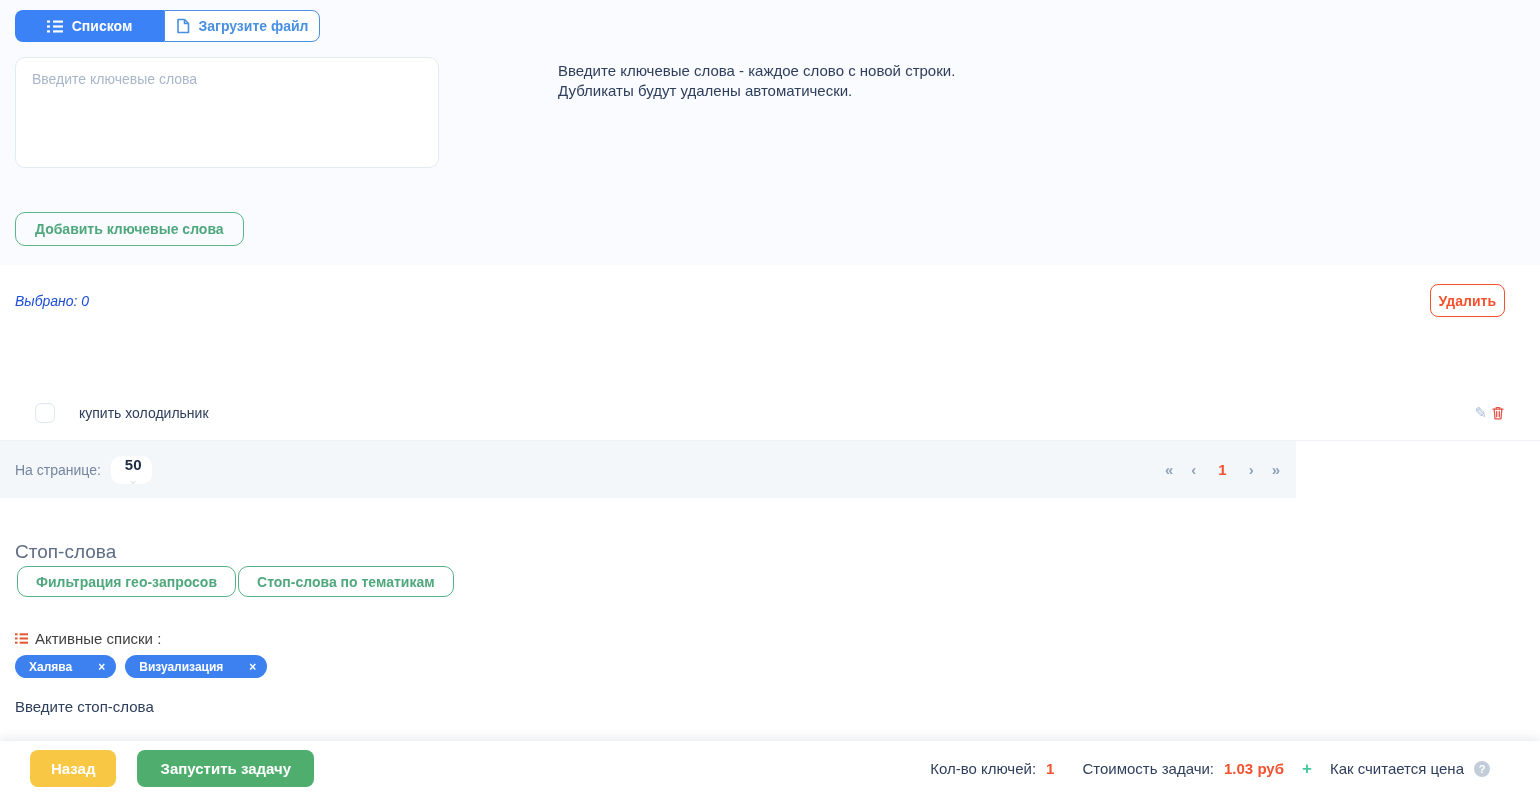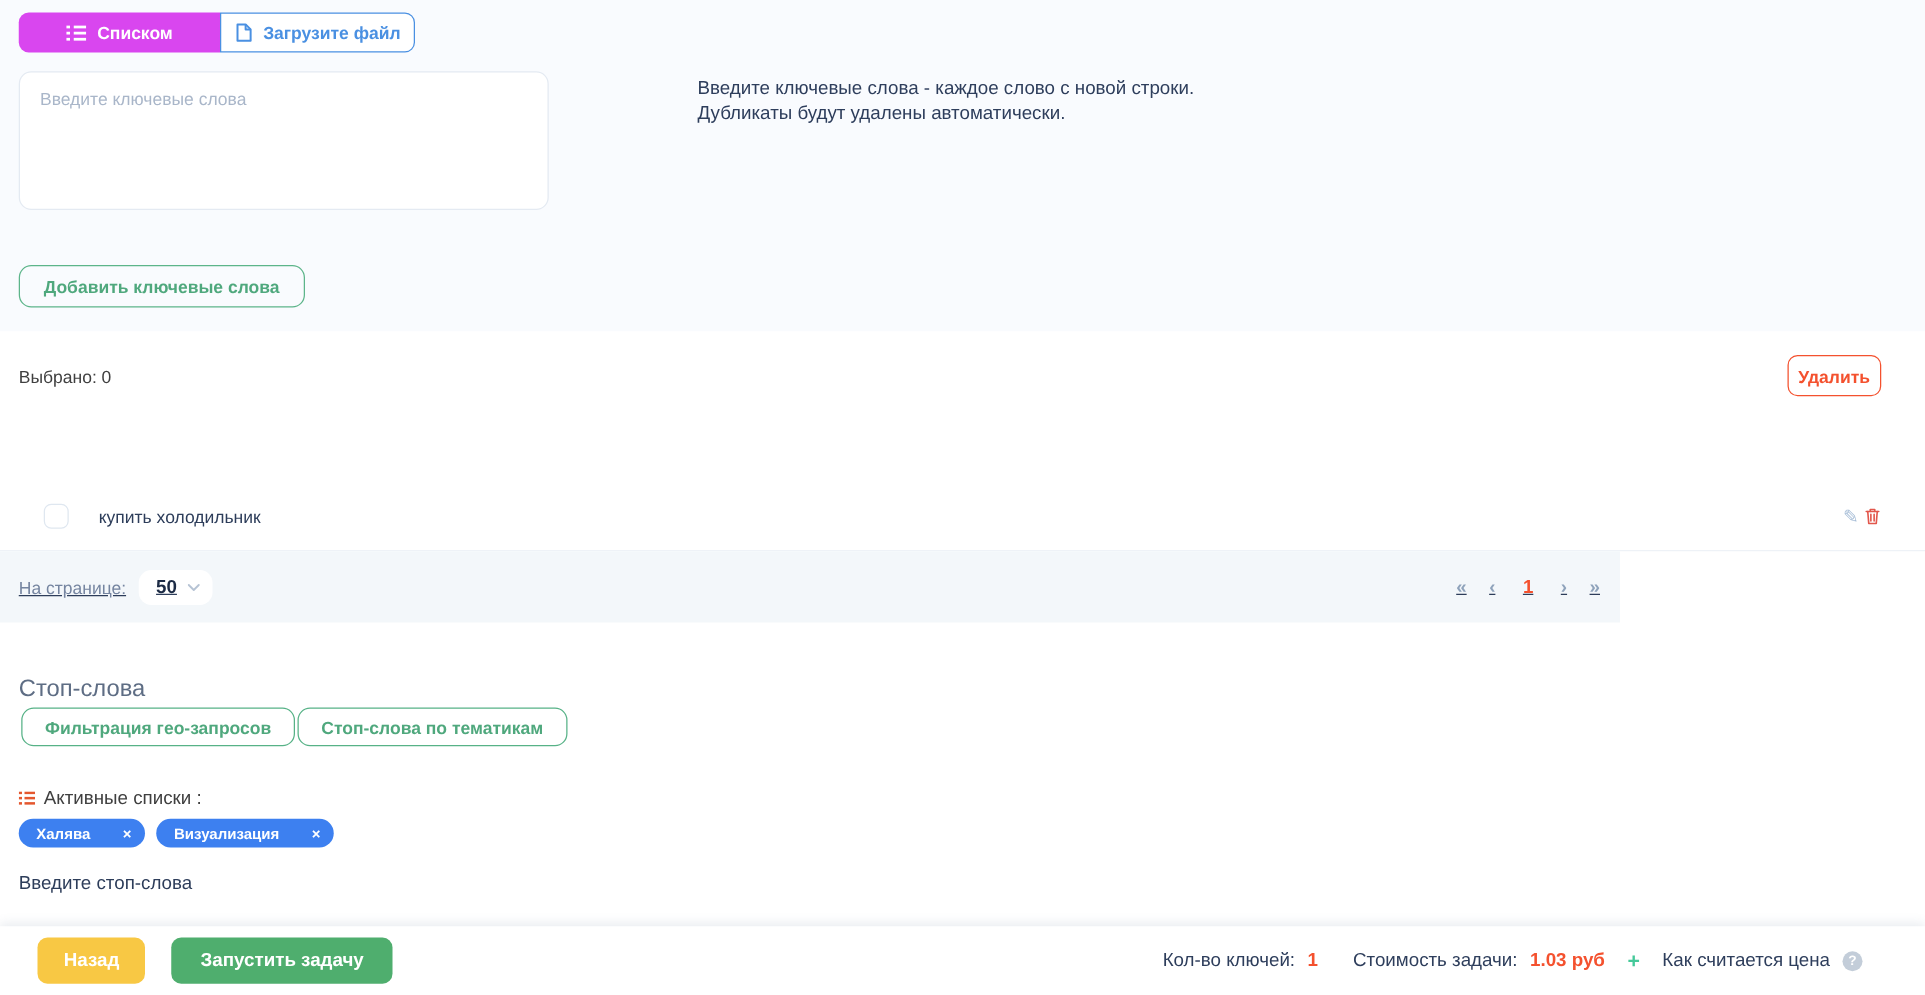--- a/index.html
+++ b/index.html
@@ -6,39 +6,39 @@
   html,body { background:#fff; }
   body { font-family:"Liberation Sans", sans-serif; color:#2d3d5a; }
   .page { position:relative; width:1540px; height:796px; background:#fff; overflow:hidden; }
 
   
   .top-section { position:absolute; left:0; top:0; width:1540px; height:265px; background:#f9fbfe; }
   .tabs { position:absolute; left:15px; top:10px; display:flex; }
   .tab { display:flex; align-items:center; justify-content:center; gap:9px; height:32px;
          font-size:14px; font-weight:bold; cursor:pointer; border:none; background:none;
          font-family:"Liberation Sans", sans-serif; }
-  .tab.active { width:161px; background:#d946ef; color:#fff; border-radius:8px 0 0 8px; }
+  .tab.active { width:149px; background:#3b82f6; color:#fff; border-radius:8px 0 0 8px; }
   .tab.inactive { width:156px; background:#fff; color:#4a90e2; border:1px solid #4a90e2; border-radius:0 8px 8px 0; }
 
   .kw-textarea { position:absolute; left:15px; top:57px; width:424px; height:111px;
          border:1px solid #e4eaf2; border-radius:10px; background:#fff; resize:none;
          padding:13px 16px; font-size:14px; color:#2d3d5a; font-family:"Liberation Sans", sans-serif; outline:none; }
   .kw-textarea::placeholder { color:#a9b6c9; }
 
   .hint { position:absolute; left:558px; top:61px; font-size:15px; line-height:20px; color:#2e3e5c; }
 
   .add-btn { position:absolute; left:15px; top:212px; height:34px; padding:0 19px;
          background:#f9fbfe; border:1px solid #5db58a; border-radius:10px;
          color:#4fa87d; font-size:14px; font-weight:bold; cursor:pointer;
          font-family:"Liberation Sans", sans-serif; }
 
   
   .selection-bar { position:absolute; left:15px; right:35px; top:284px; height:33px;
          display:flex; align-items:center; justify-content:space-between; }
-  .selected-label { font-size:14px; color:#404040; }
+  .selected-label { font-size:14px; color:#1d4ed8;font-style:italic; }
   .delete-btn { height:33px; padding:0 8px; background:#fff; border:1px solid #f4512e;
          border-radius:8px; color:#f4512e; font-size:14px; font-weight:bold; cursor:pointer;
          font-family:"Liberation Sans", sans-serif; }
 
   
   .thead { position:absolute; left:0; top:348px; width:1540px; height:37px; background:#f4f8fc;
          display:flex; align-items:center; font-size:14px; font-weight:bold; color:#2d3d5a; }
   .checkbox { width:20px; height:20px; background:#fff; border:1px solid #dfe7f0; border-radius:6px; cursor:pointer; }
   .thead .checkbox { margin-left:15px; }
   .thead .kw-h { margin-left:44px; }
@@ -48,24 +48,24 @@
   .trow { position:absolute; left:0; top:385px; width:1540px; height:56px; background:#fff;
          border-bottom:1px solid #eef2f7; display:flex; align-items:center; font-size:14px; color:#2d3d5a; }
   .trow .checkbox { margin-left:35px; }
   .trow .kw-cell { margin-left:24px; }
   .row-actions { margin-left:auto; margin-right:36px; display:flex; align-items:center; gap:5px; }
   .pencil { font-size:15px; color:#a9bfd8; cursor:pointer; transform:rotate(0deg); }
   .trash-btn { cursor:pointer; display:flex; align-items:center; }
 
   
   .pagination-bar { position:absolute; left:0; top:441px; width:1296px; height:57px; background:#f3f7fa;
-         display:flex; align-items:center;text-decoration:underline; }
+         display:flex; align-items:center; }
   .per-page-label { margin-left:15px; font-size:14px; color:#7585a0; }
   .per-page-pill { margin-left:10px; height:28px; padding:0 10px 0 14px; background:#fff; border-radius:10px;
-         display:flex; align-items:center; gap:8px; cursor:pointer; }
+         display:flex; align-items:center; gap:8px; cursor:pointer;flex-direction:column; }
   .per-page-value { font-size:15px; font-weight:bold; color:#1c2b45; }
   .pager { margin-left:auto; margin-right:12px; display:flex; align-items:center; gap:10px;
          font-size:15px; color:#8fa3bb; }
   .pager .pg-btn { cursor:pointer; padding:2px 4px; font-weight:bold; }
   .pager .pg-current { color:#f4512e; font-weight:bold; padding:2px 8px; cursor:pointer; }
 
   
   .stop-title { position:absolute; left:15px; top:541px; font-size:19px; font-weight:normal; color:#5e6d84; }
   .stop-btns { position:absolute; left:17px; top:566px; display:flex; gap:2px;justify-content:flex-end; }
   .stop-btn { height:31px; padding:0 18px; background:#fff; border:1px solid #57b287; border-radius:10px;

